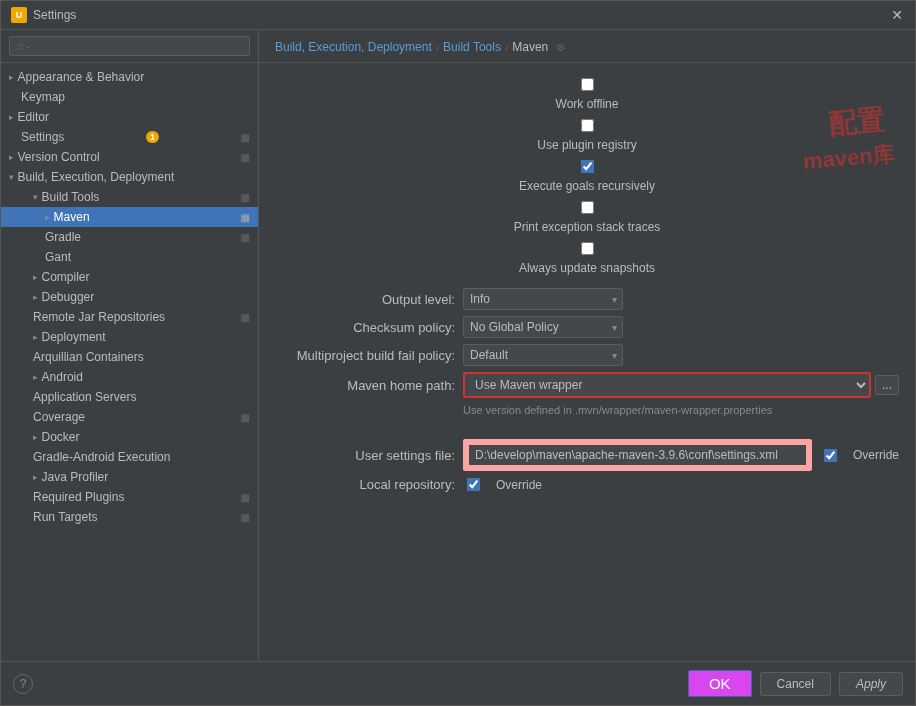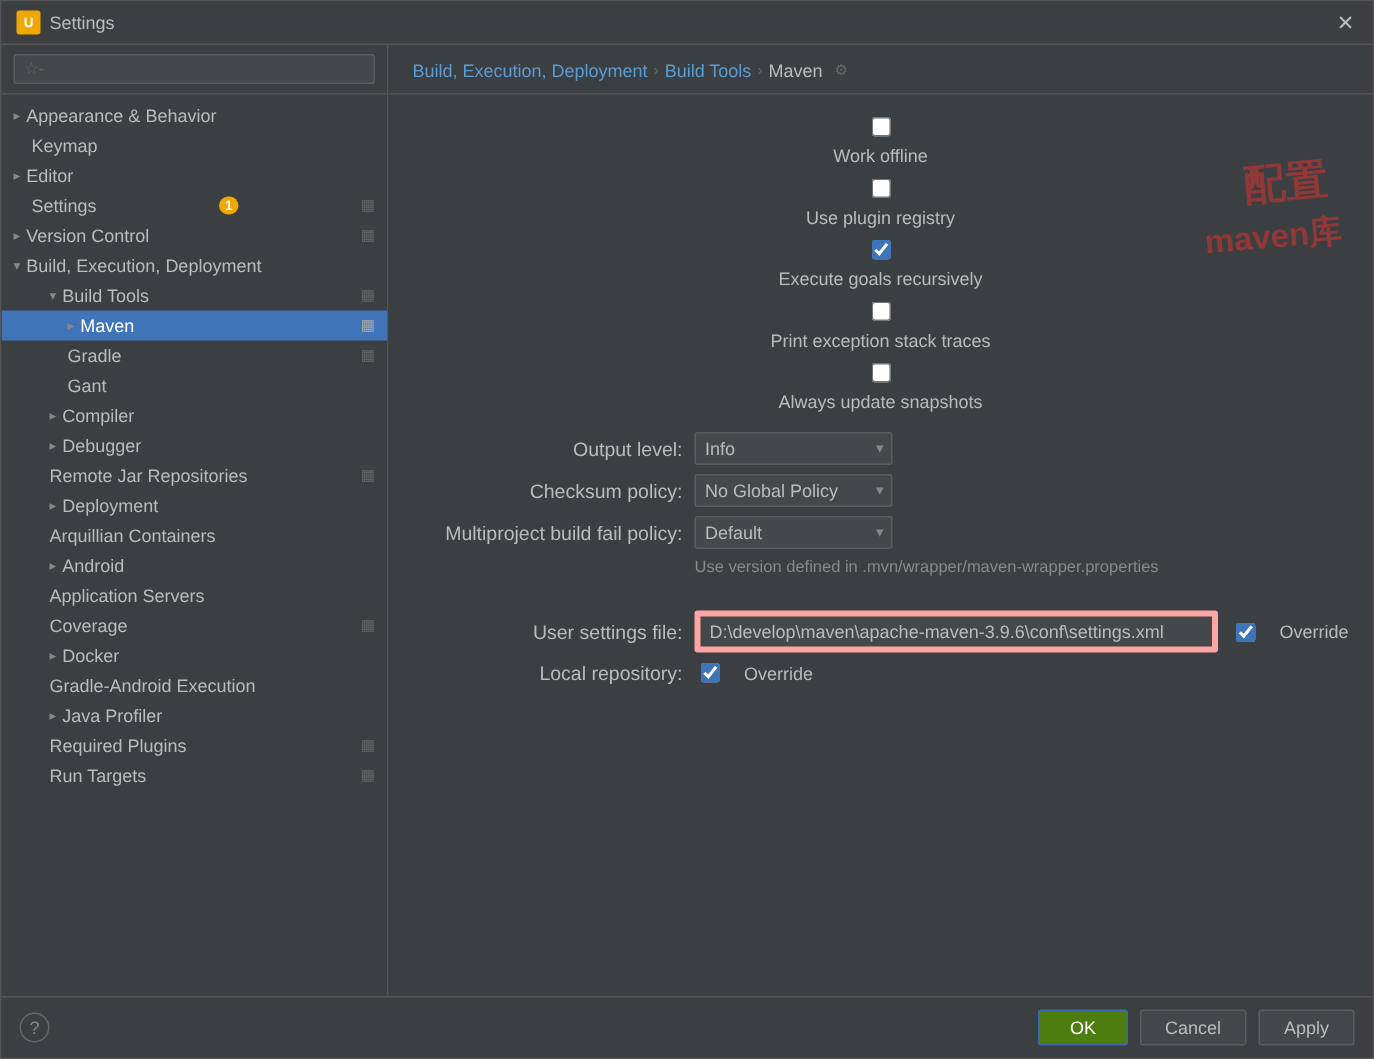--- a/index.html
+++ b/index.html
@@ -194,21 +194,21 @@
       background: #45484a;
       border: 1px solid #5a5d5e;
       color: #bbb;
       padding: 3px 24px 3px 6px;
       font-size: 12px;
       cursor: pointer;
       outline: none;
       appearance: none;
       -webkit-appearance: none;
       border-radius: 2px;
-      width: 132px;
+      width: 160px;
       position: relative;
     }
     .select-wrapper {
       position: relative;
       display: inline-block;
     }
     .select-wrapper::after {
       content: '▾';
       position: absolute;
       right: 6px;
@@ -269,21 +269,21 @@
       margin-bottom: 23px;
     }
     .user-settings-row {
       display: flex;
       align-items: center;
       margin-bottom: 6px;
       gap: 8px;
     }
     .file-input-red {
       background: #45484a;
-      border: 4px solid #fca5a5;
+      border: 6px solid #fca5a5;
       color: #bbb;
       padding: 3px 6px;
       font-size: 12px;
       outline: none;
       border-radius: 2px;
       width: 360px;
     }
     .override-checkbox-row {
       display: flex;
       align-items: center;
@@ -325,45 +325,46 @@
       display: flex;
       align-items: center;
       justify-content: center;
     }
     .bottom-right {
       display: flex;
       gap: 8px;
       align-items: center;
     }
     .btn-ok {
-      background: #4d7c0f;
+      background: #d946ef;
       border: 1px solid #3a6aab;
       color: #fff;
       padding: 4px 20px;
       cursor: pointer;
-      font-size: 12px;
+      font-size: 15px;
       border-radius: 2px;
     }
     .btn-cancel {
       background: #45484a;
       border: 1px solid #5a5d5e;
       color: #bbb;
       padding: 4px 16px;
       cursor: pointer;
       font-size: 12px;
       border-radius: 2px;
     }
     .btn-apply {
       background: #45484a;
       border: 1px solid #5a5d5e;
       color: #bbb;
       padding: 4px 16px;
       cursor: pointer;
       font-size: 12px;
       border-radius: 2px;
+      font-style: italic;
     }
     .watermark-text {
       position: absolute;
       color: rgba(200,50,50,0.6);
       font-size: 28px;
       font-weight: bold;
       pointer-events: none;
       z-index: 10;
       white-space: nowrap;
     }
@@ -582,20 +583,29 @@
               <select class="form-select">
                 <option>Default</option>
                 <option>Fail At End</option>
                 <option>Fail Fast</option>
                 <option>Never Fail</option>
               </select>
             </div>
           </div>
 
 
+          <div class="maven-path-row">
+            <span class="form-label">Maven home path:</span>
+            <div class="maven-path-input-wrapper">
+              <select class="maven-wrapper-select">
+                <option>Use Maven wrapper</option>
+              </select>
+              <button class="btn-dots">...</button>
+            </div>
+          </div>
 
           <div class="hint-text">Use version defined in .mvn/wrapper/maven-wrapper.properties</div>
 
           <div class="user-settings-row">
             <span class="form-label">User settings file:</span>
             <input type="text" class="file-input-red" value="D:\develop\maven\apache-maven-3.9.6\conf\settings.xml" style="">
             <div class="override-checkbox-row">
               <input type="checkbox" checked="" class="override-checkbox" id="cb-override-settings" style="">
               <label for="cb-override-settings" class="override-label">Override</label>
             </div>

